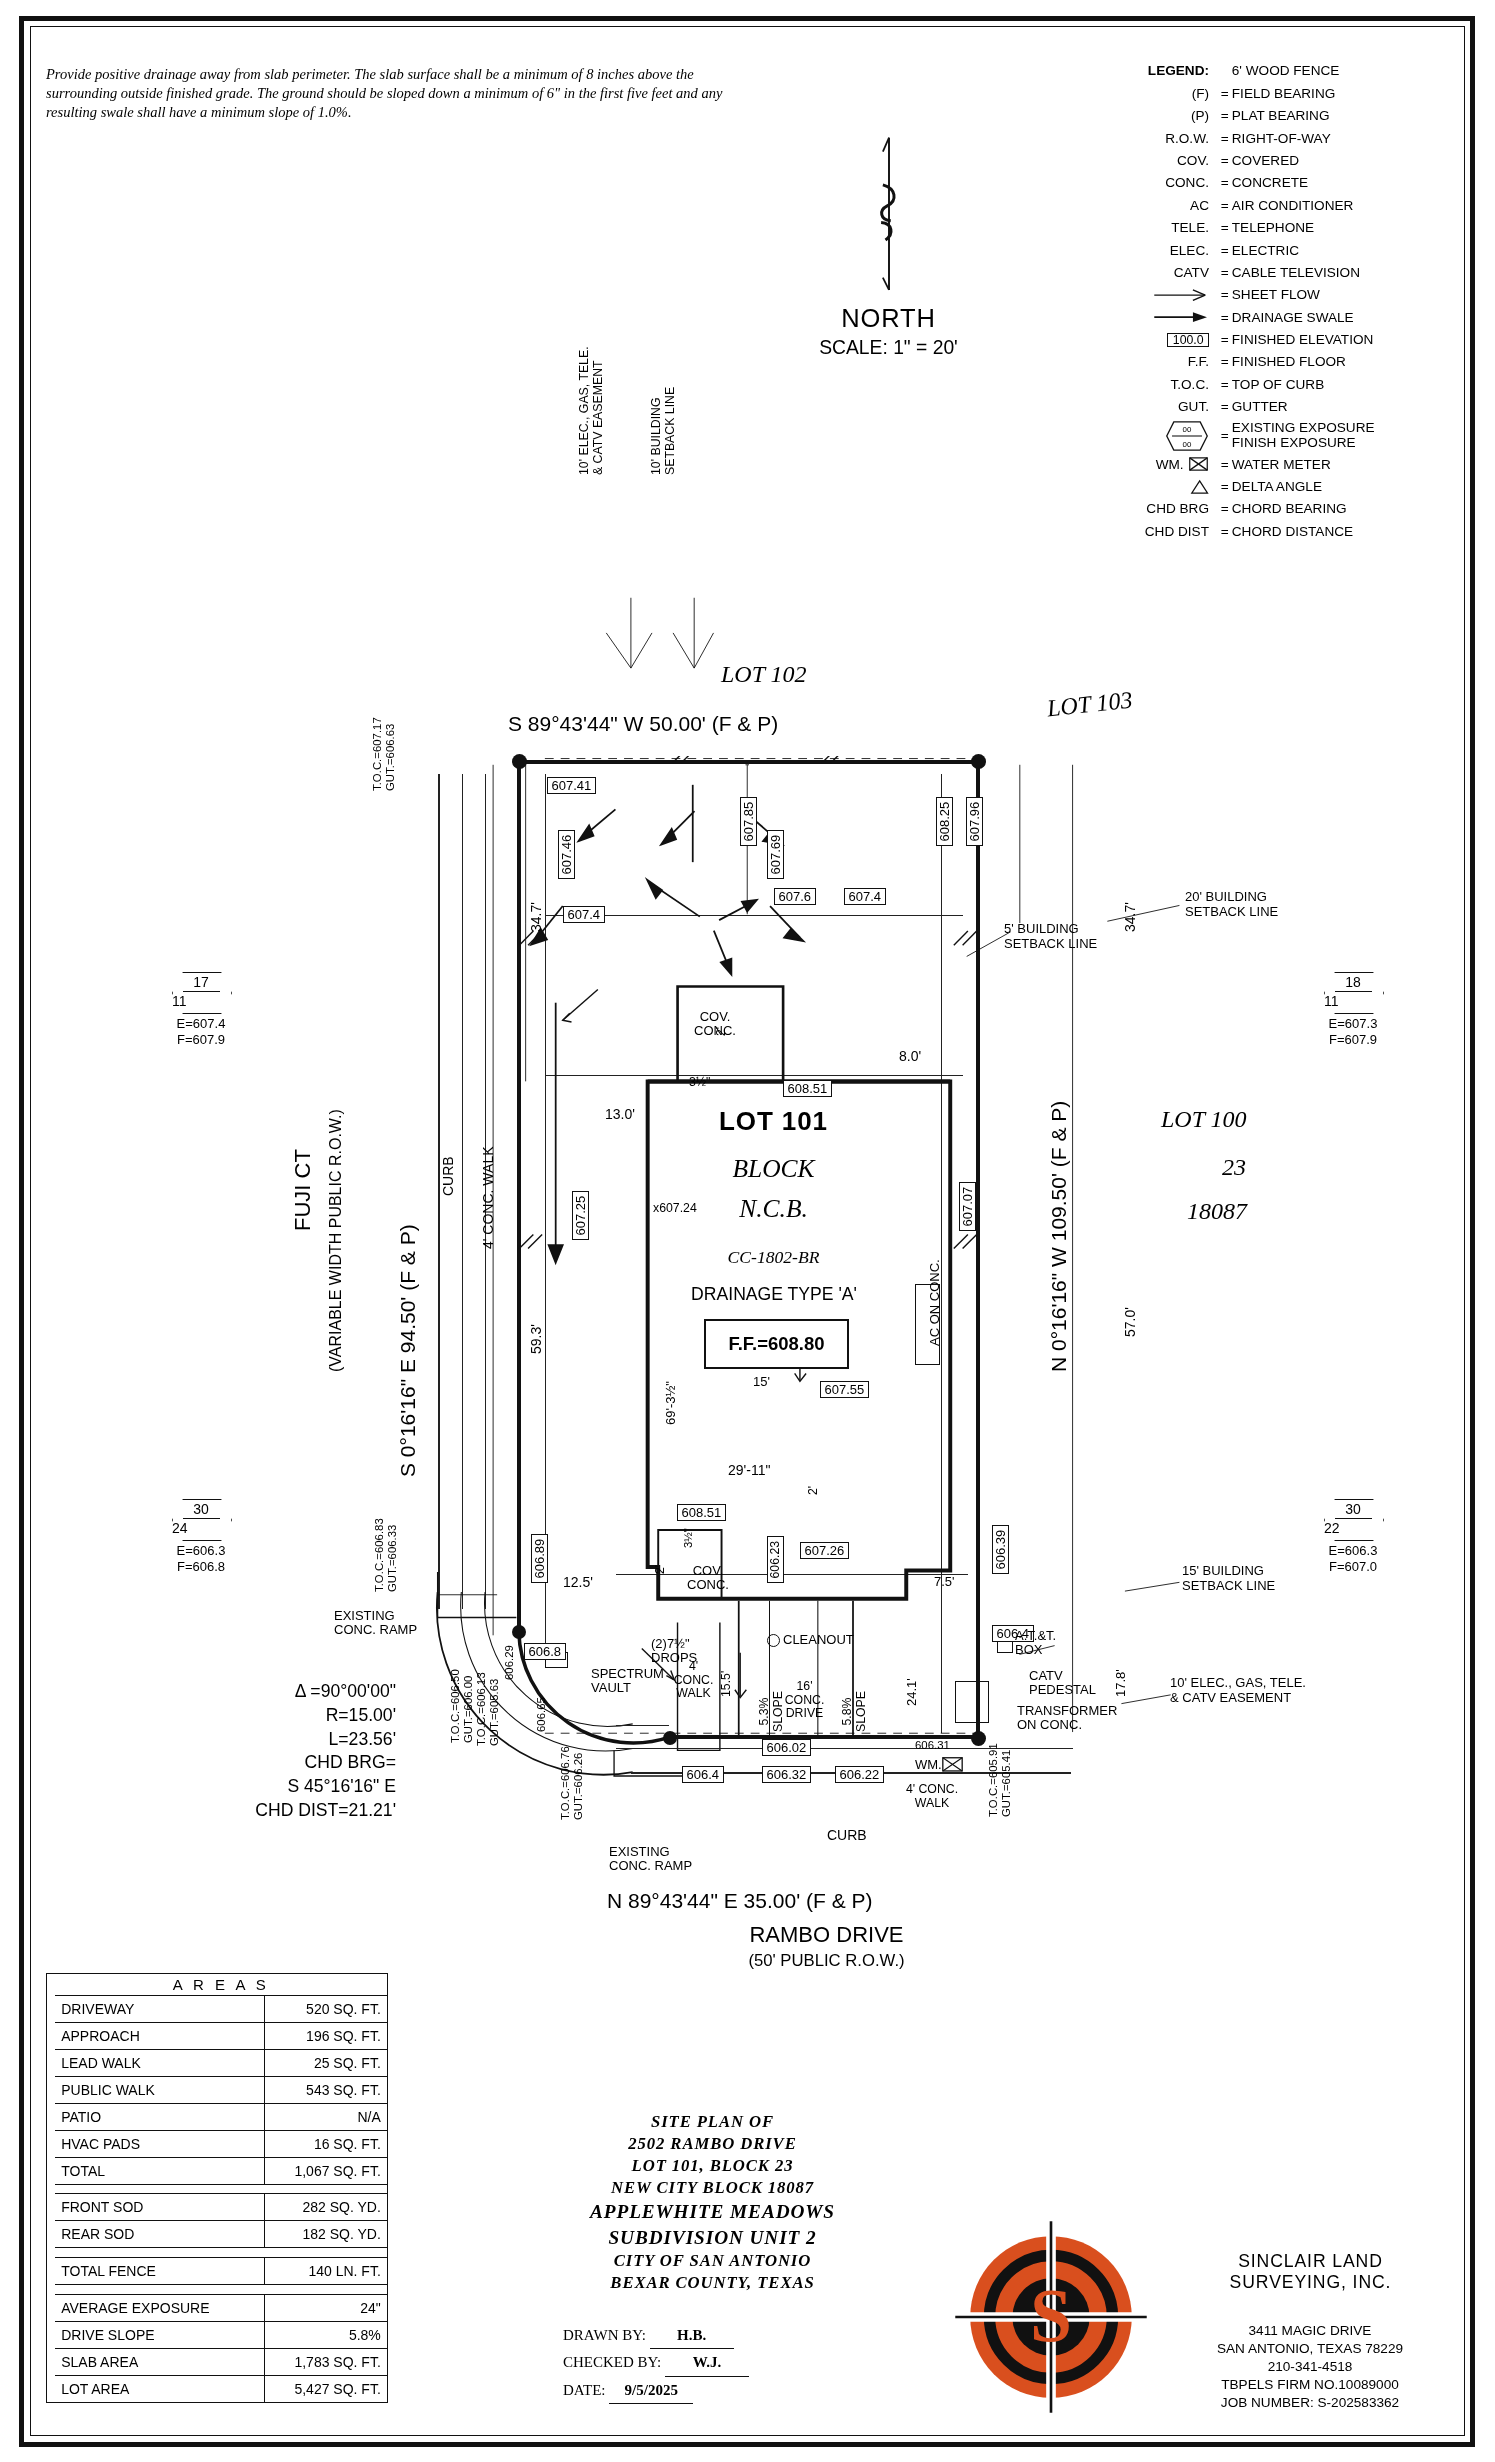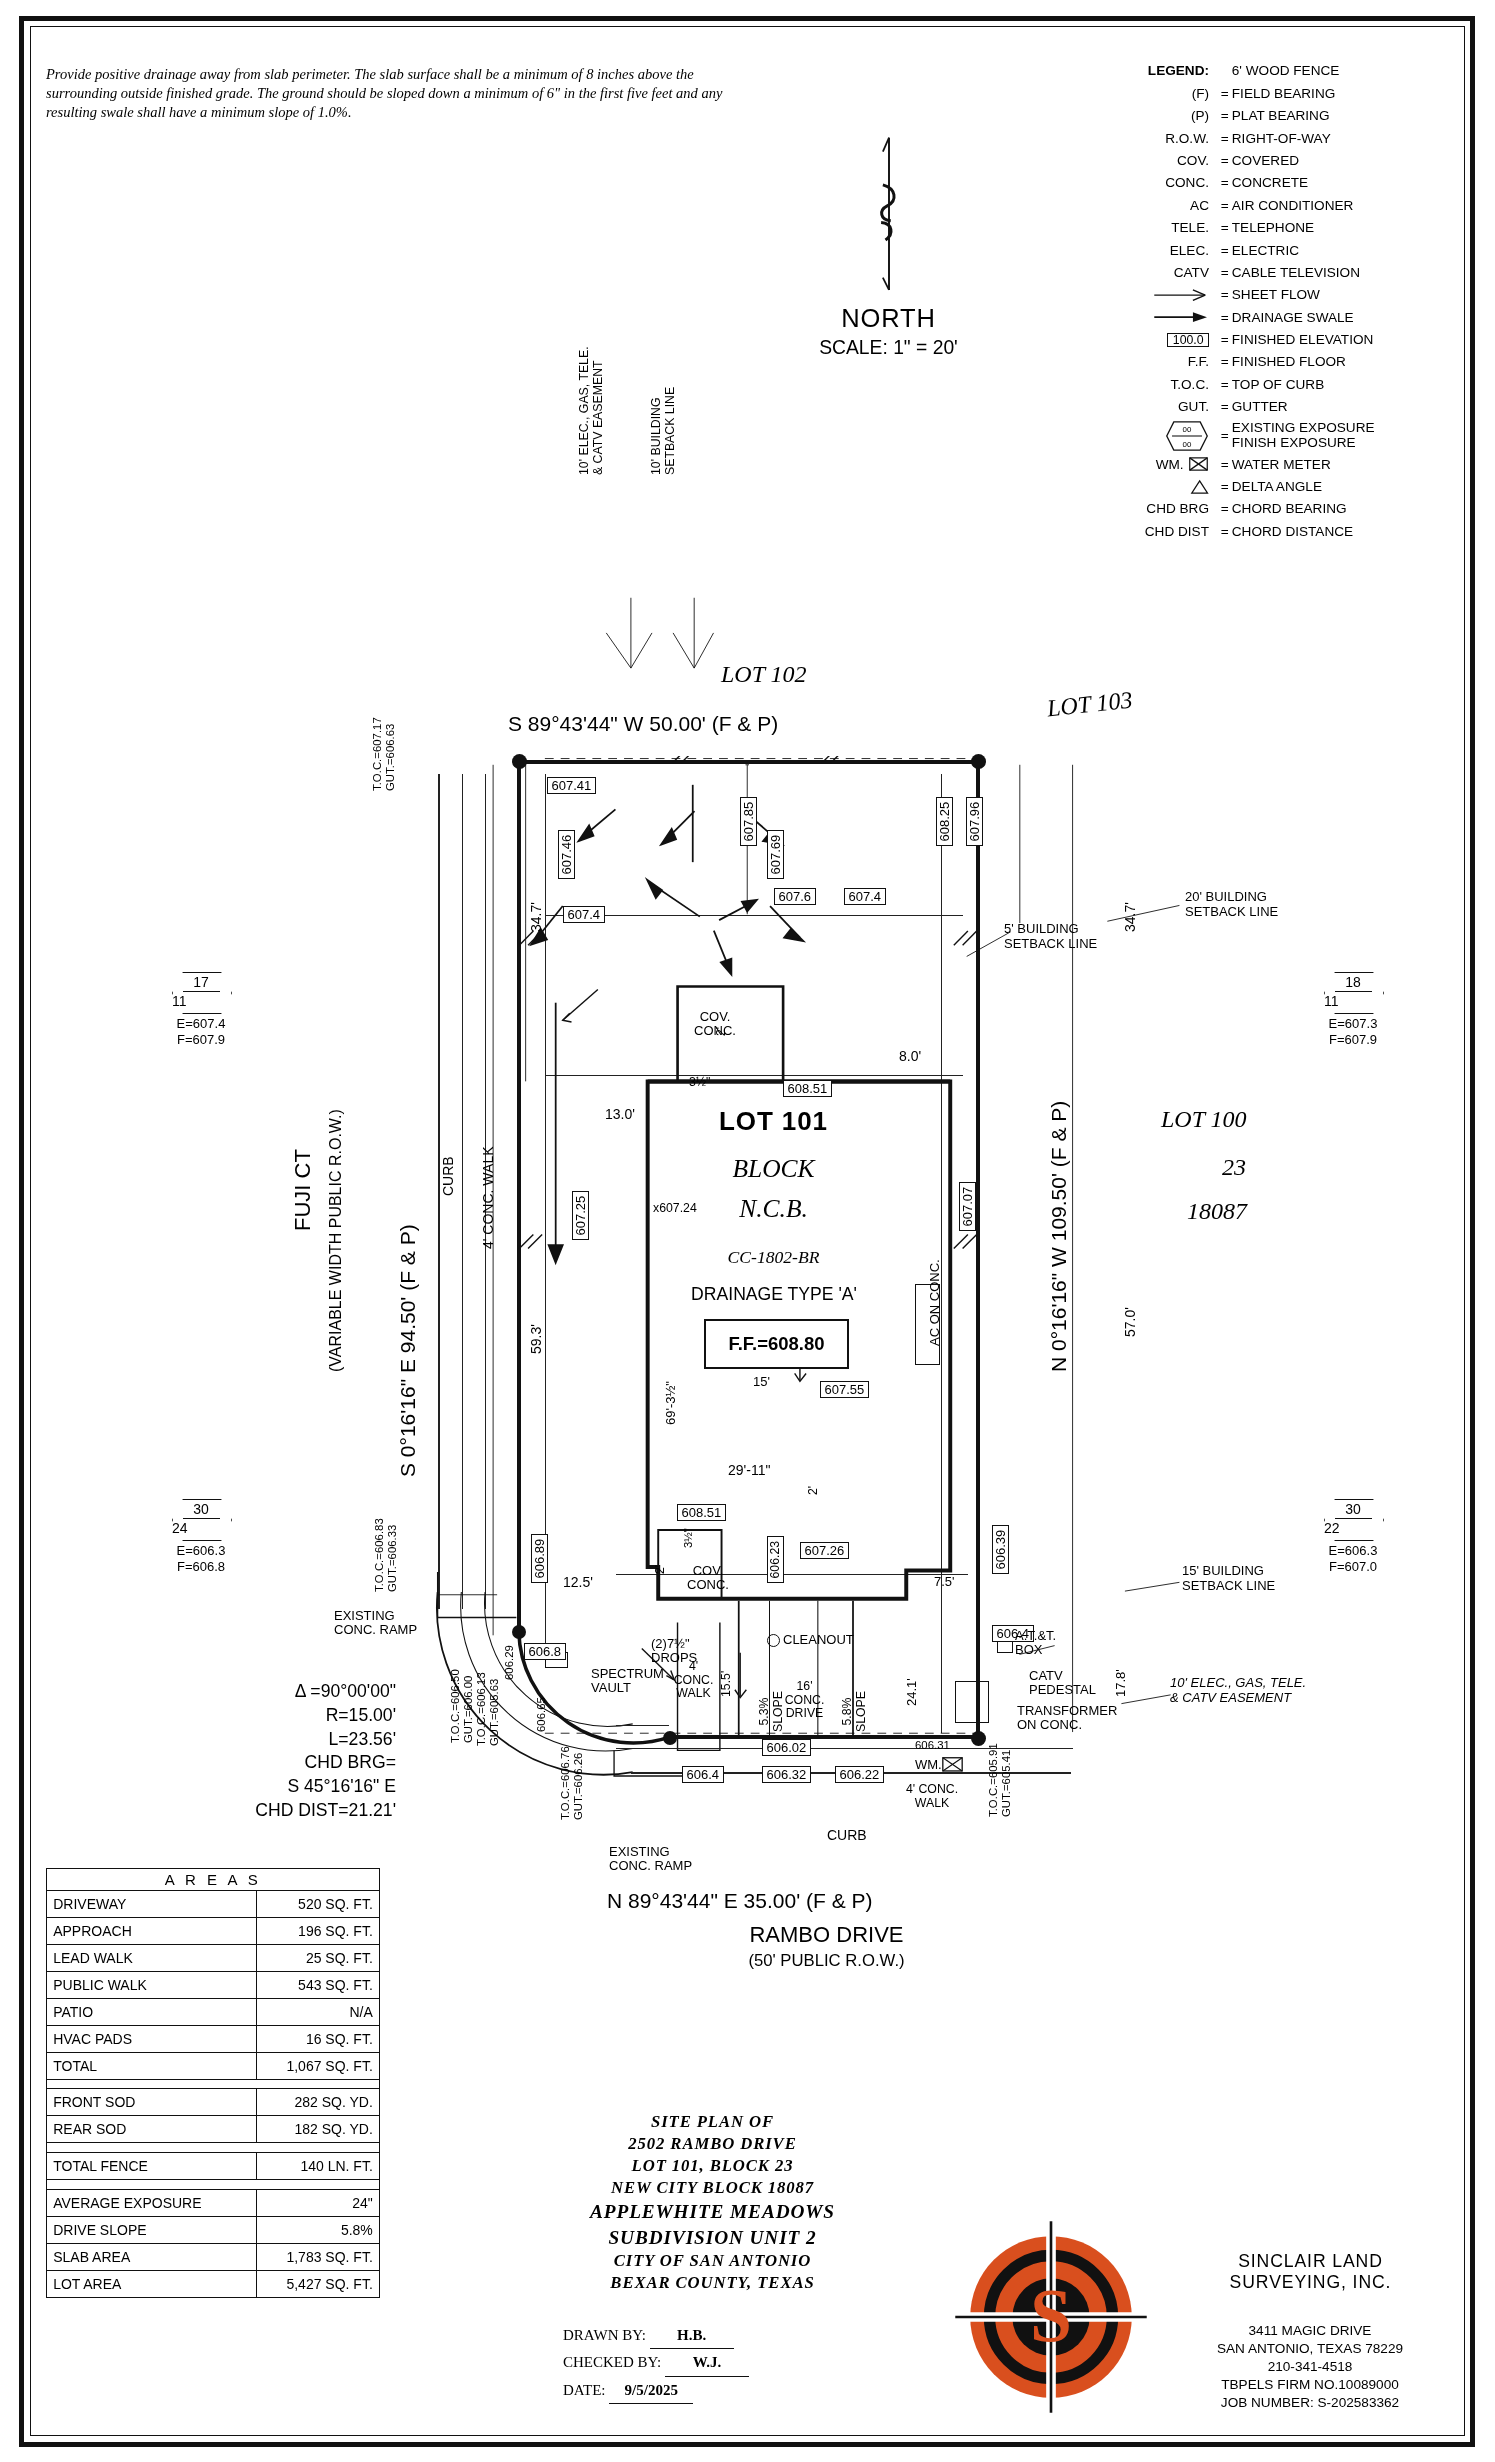--- a/index.html
+++ b/index.html
@@ -33,21 +33,21 @@
   #legend .lv{flex:1;white-space:nowrap;}
   #legend .lsym{width:114px;text-align:right;padding-right:8.8px;display:flex;justify-content:flex-end;align-items:center;}
   .two-line .lv{line-height:1.08;}
 
   
   #north{left:774px;top:132px;width:229px;text-align:center;}
   #north .nlabel{font-size:25.5px;letter-spacing:0.9px;margin-top:5.3px;}
   #north .nscale{font-size:19.3px;margin-top:3.5px;}
 
   
-  #areas{left:46px;top:1868px;width:332px;border:1.8px solid #111;}
+  #areas{left:46px;top:1973px;width:332px;border:1.8px solid #111;padding-left:8px;}
   #areas .atitle{text-align:center;font-size:15px;letter-spacing:3.5px;border-bottom:1.3px solid #111;padding:1.8px 0;}
   #areas .arow{display:flex;border-bottom:1.1px solid #111;font-size:14px;height:26px;align-items:center;}
   #areas .arow:last-child{border-bottom:none;}
   #areas .an{flex:1;padding-left:6.2px;}
   #areas .av{width:116px;text-align:right;padding-right:6.2px;border-left:1.1px solid #111;height:100%;display:flex;align-items:center;justify-content:flex-end;}
   #areas .gap{height:8.8px;border-bottom:1.1px solid #111;background:#fff;}
 
   
   #titleblk{left:528px;top:2111px;width:369px;text-align:center;font-family:"Liberation Serif",serif;font-weight:bold;font-style:italic;font-size:16.7px;line-height:1.32;letter-spacing:0.9px;}
   #drawn{left:563px;top:2322px;font-family:"Liberation Serif",serif;font-size:15px;line-height:1.75;}
@@ -517,21 +517,21 @@
     <div class="abs" style="left:1185px;top:890px;font-size:13px;white-space:pre-line;line-height:1.15;"><span>20' BUILDING
 SETBACK LINE</span></div>
     <div class="abs" style="left:1004px;top:922px;font-size:13px;white-space:pre-line;line-height:1.15;"><span>5' BUILDING
 SETBACK LINE</span></div>
     <div class="abs" style="left:1182px;top:1564px;font-size:13px;white-space:pre-line;line-height:1.15;"><span>15' BUILDING
 SETBACK LINE</span></div>
     <div class="abs rot90" style="left:649px;top:475px;font-size:12.3px;white-space:pre-line;line-height:1.15;"><span>10' BUILDING
 SETBACK LINE</span></div>
     <div class="abs rot90" style="left:577px;top:475px;font-size:12.3px;white-space:pre-line;line-height:1.15;"><span>10' ELEC., GAS, TELE.
 &amp; CATV EASEMENT</span></div>
-    <div class="abs" style="left:1170px;top:1676px;font-size:13px;white-space:pre-line;line-height:1.15;font-style:italic;"><span>10' ELEC., GAS, TELE.
+    <div class="abs" style="left:1170px;top:1676px;font-size:13px;white-space:pre-line;line-height:1.15;"><span>10' ELEC., GAS, TELE.
 &amp; CATV EASEMENT</span></div>
 
     <svg class="abs" style="left:492px;top:492px;width:756px;height:1284px;" viewBox="0 0 860 1460" width="756" height="1284">
       <g stroke="#111" stroke-width="1" fill="none">
         <path d="M158,200 L130,160 M158,200 L182,160 M158,200 L158,120"></path>
         <path d="M230,200 L206,160 M230,200 L252,160 M230,200 L230,120"></path>
         <path d="M782,470 L700,488"></path>
         <path d="M590,500 L540,528"></path>
         <path d="M782,1240 L720,1250"></path>
         <path d="M772,1368 L716,1378"></path>

